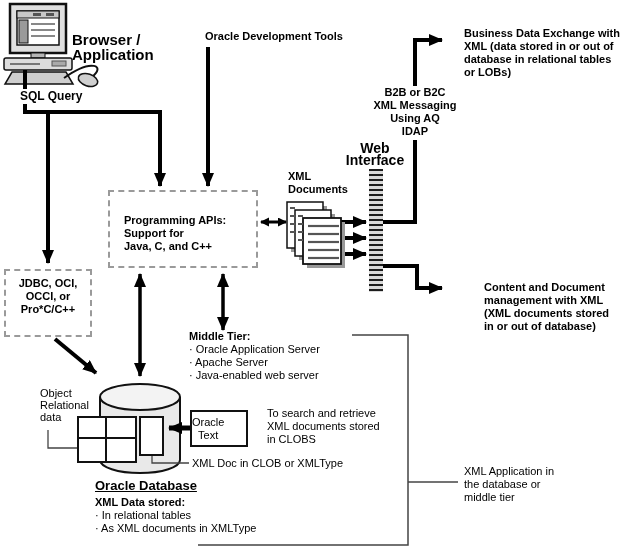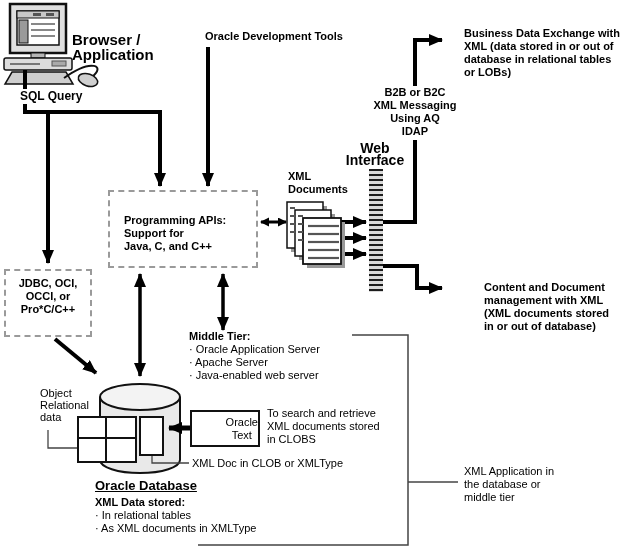--- a/index.html
+++ b/index.html
@@ -8,21 +8,21 @@
   #wires{position:absolute;left:0;top:0;z-index:1;}
   .lbl{position:absolute;z-index:3;font-size:11px;line-height:13px;white-space:pre-line;}
   .b{font-weight:bold;}
   .ctr{text-align:center;}
   .box-dashed{position:absolute;z-index:2;border:2px dashed #9a9a9a;background:#fff;box-sizing:border-box;}
   .box-solid{position:absolute;z-index:2;border:2px solid #111;background:#fff;box-sizing:border-box;}
   #web-bar{position:absolute;z-index:2;left:369px;top:169px;width:14px;height:123px;
            background:repeating-linear-gradient(to bottom,#1c1c1c 0 2px,#d9d9d9 2px 5px);}
   #xdk-box{left:108px;top:190px;width:150px;height:78px;}
   #jdbc-box{left:4px;top:269px;width:88px;height:68px;}
-  #oracle-text-box{left:190px;top:410px;width:70px;height:37px;display:flex;align-items:center;justify-content:flex-end;}
+  #oracle-text-box{left:190px;top:410px;width:58px;height:37px;display:flex;align-items:center;justify-content:flex-start;}
 </style>
 </head>
 <body>
 
 <div id="stage">
 
   <svg id="wires" width="638" height="548" viewBox="0 0 638 548">
     <defs>
       <marker id="ah" markerUnits="userSpaceOnUse" markerWidth="16" markerHeight="14" refX="13" refY="6" orient="auto-start-reverse">
         <path d="M0,0 L14,6 L0,12 z" fill="#000"></path>

